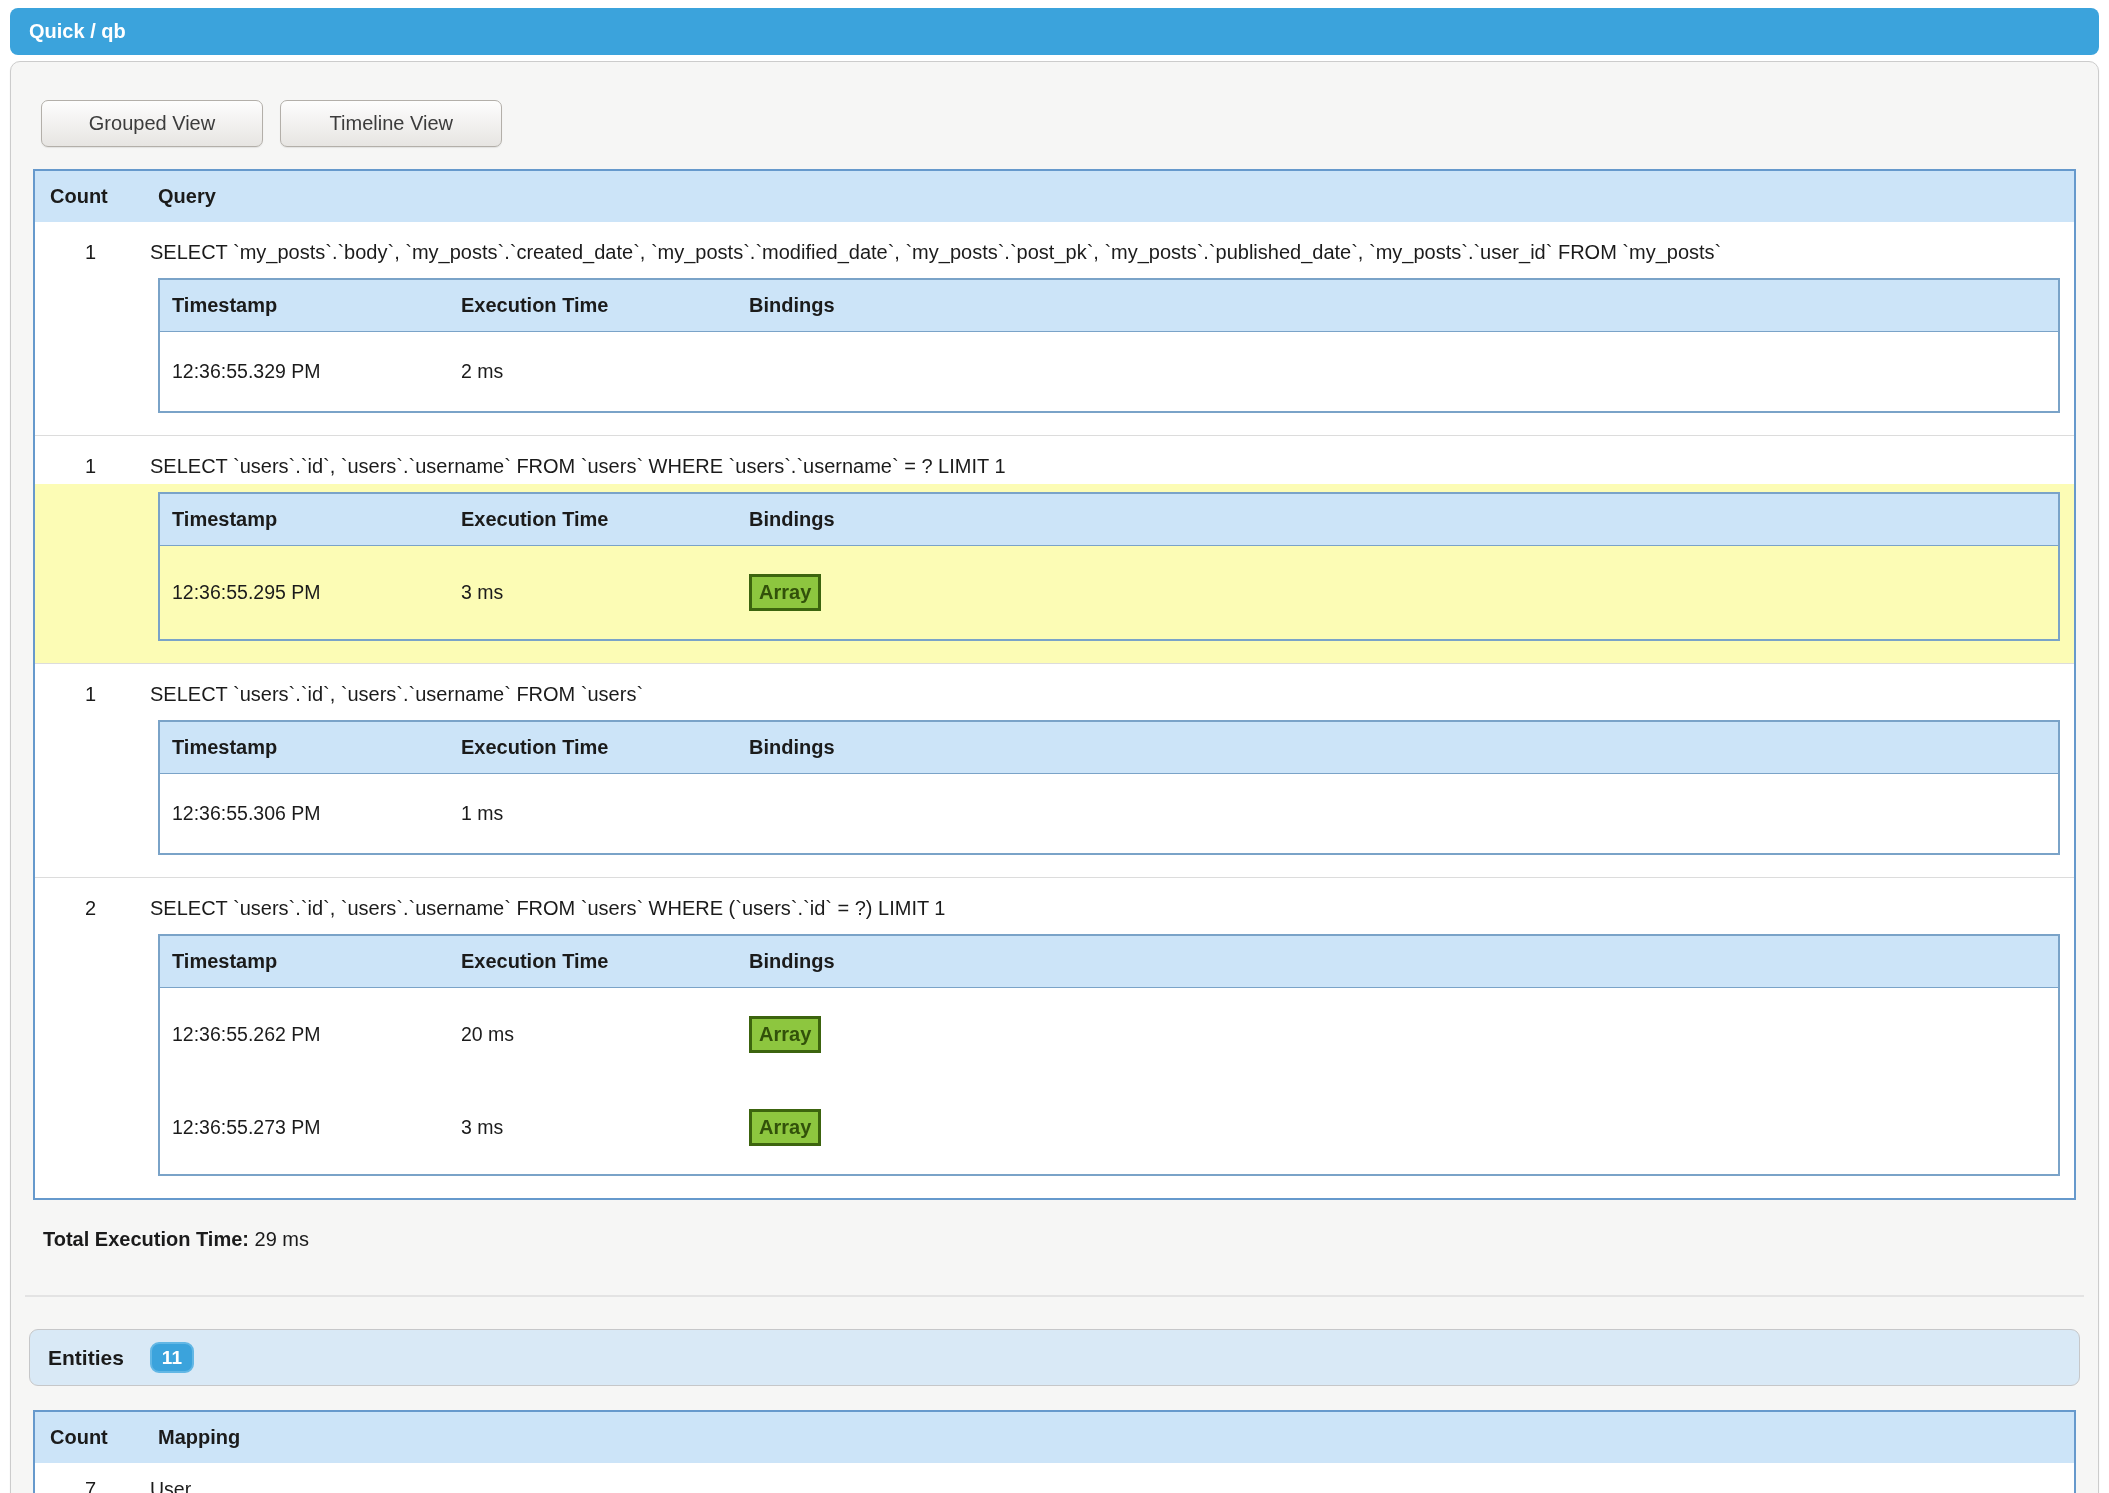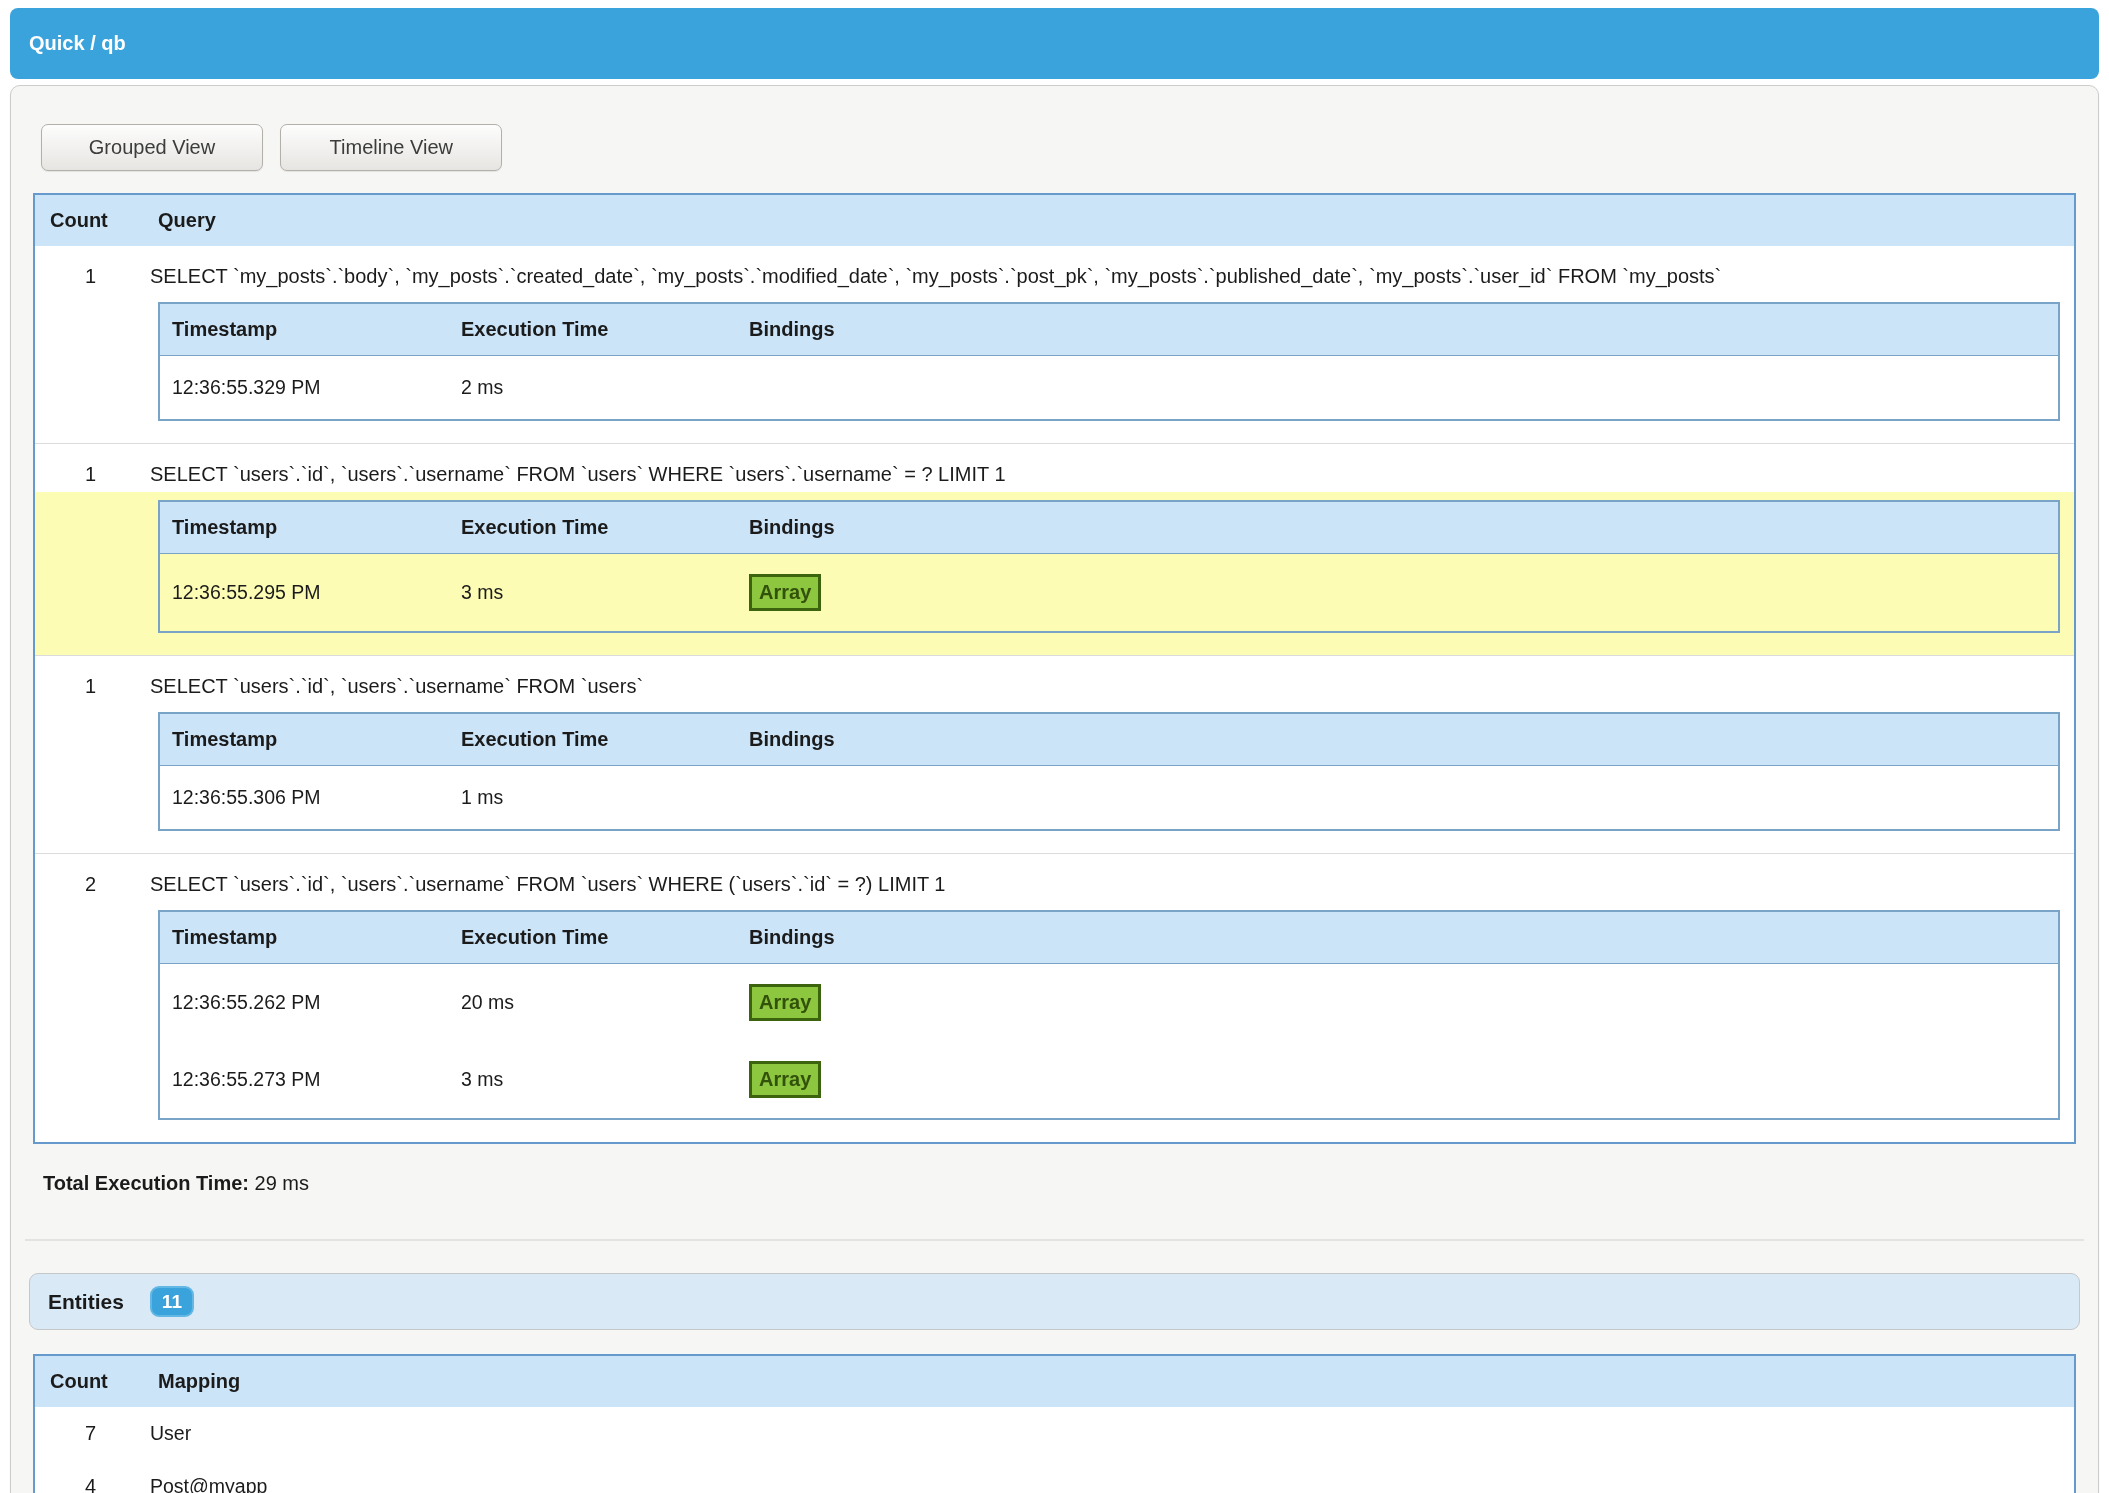--- a/index.html
+++ b/index.html
@@ -26,21 +26,21 @@
     font-family:"Liberation Sans","DejaVu Sans",sans-serif;
     color:var(--text);
     font-size:19px;
   }
   .titlebar{
     margin:8px 10px 6px 10px;
     background:var(--accent);
     color:#fff;
     font-weight:bold;
     font-size:20px;
-    padding:24px 19px;
+    padding:12px 19px;
     border-radius:8px;
   }
   .panel{
     margin:0 10px 14px 10px;
     background:var(--panel-bg);
     border:1px solid var(--panel-border);
     border-radius:10px;
     padding:12px 10px 18px 10px;
     box-shadow:0 1px 2px rgba(0,0,0,.07);
   }
@@ -116,21 +116,21 @@
     background:var(--thead-bg);
     text-align:left;
     font-size:20px;
     padding:15px 12px;
     border-bottom:1px solid var(--inner-border);
   }
   table.inner th.ts-col{width:290px;}
   table.inner th.et-col{width:288px;}
   table.inner td{
     font-size:19.5px;
-    padding:20px 12px;
+    padding:28px 12px;
     vertical-align:middle;
   }
   .array-btn{
     display:inline-block;
     background:var(--array-bg);
     border:3px solid var(--array-border);
     color:#32510a;
     font-weight:bold;
     font-size:20px;
     padding:4px 7px;

